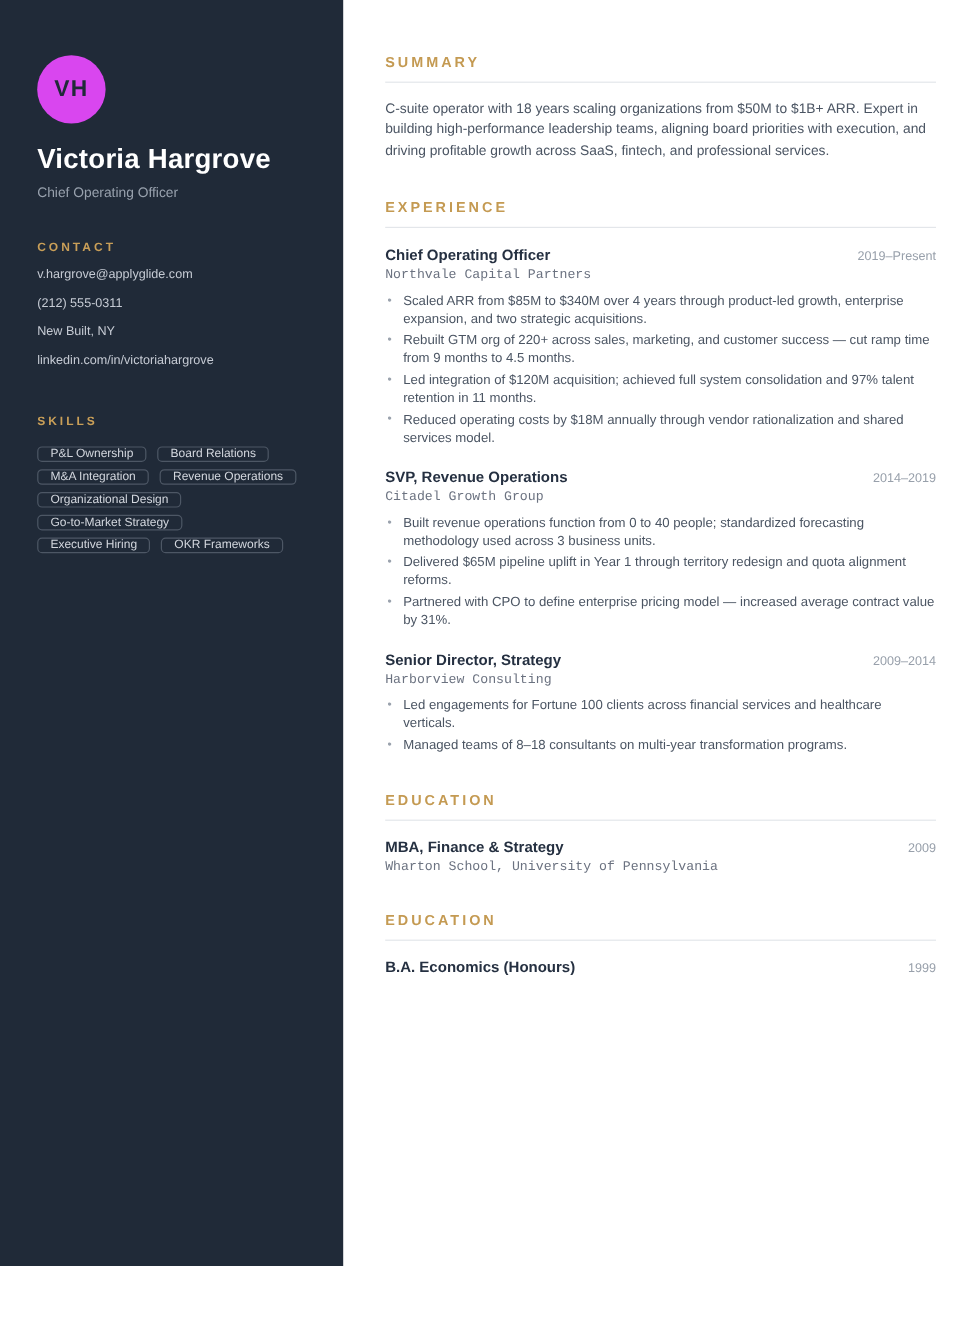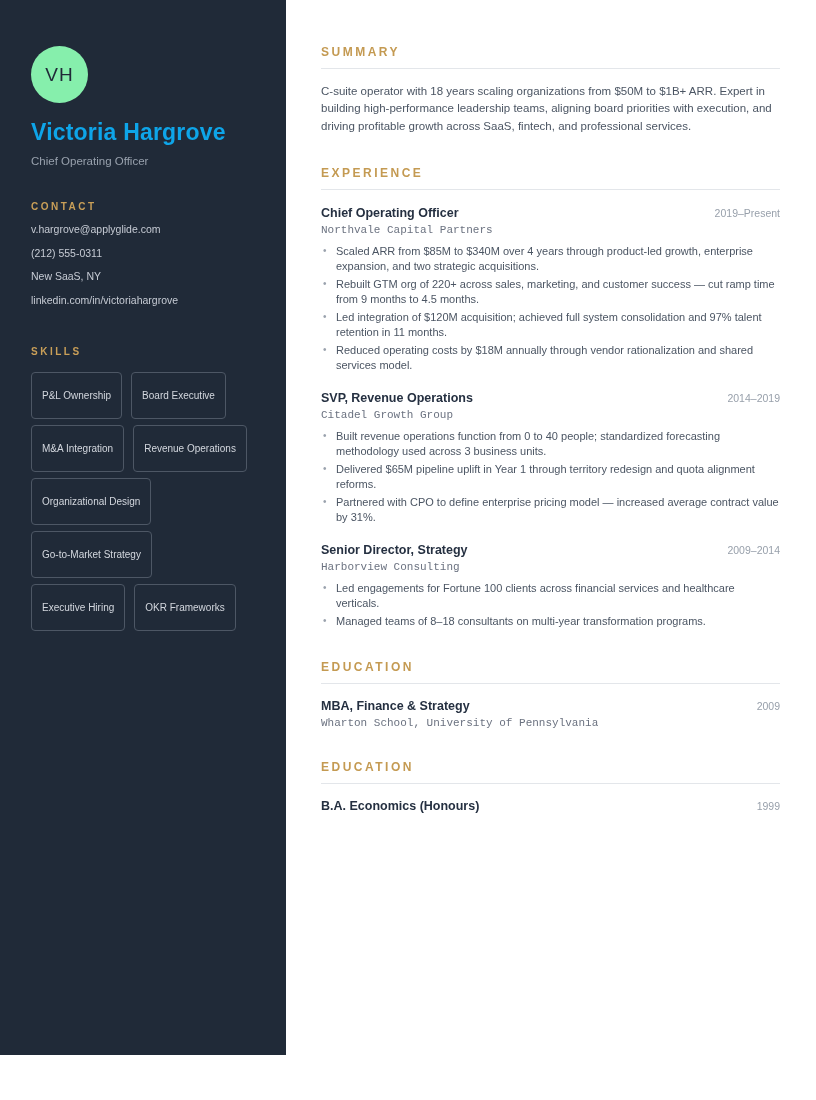--- a/index.html
+++ b/index.html
@@ -14,27 +14,27 @@
 
   
   .sidebar {
     width: 286px; height: 1055px;
     background: #202a38;
     padding: 46px 31px 0 31px;
     flex-shrink: 0;
   }
   .avatar {
     width: 57px; height: 57px; border-radius: 50%;
-    background: #86efac; color: #202a38;
+    background: #d946ef; color: #202a38;
     display: flex; align-items: center; justify-content: center;
-    font-size: 19px; font-weight: normal; letter-spacing: 1px;
+    font-size: 19px; font-weight: bold; letter-spacing: 1px;
   }
   .person-name {
     margin: 16px 0 0 0;
-    font-size: 23px; font-weight: bold; color: #0ea5e9;
+    font-size: 23px; font-weight: bold; color: #ffffff;
     letter-spacing: 0.2px;
   }
   .person-title {
     margin-top: 9px;
     font-size: 11.5px; color: #98a1ad;
   }
   .side-heading {
     font-size: 10px; font-weight: bold; color: #c99f58;
     letter-spacing: 2.5px;
   }
@@ -44,21 +44,21 @@
     font-size: 10.5px; color: #c6cbd4; line-height: 1.2;
   }
   .contact-item:first-of-type { margin-top: 15px; }
   .skills-heading { margin-top: 40px; }
   .pills {
     margin-top: 15px;
     display: flex; flex-wrap: wrap; gap: 6px 9px;
   }
   .pill {
     border: 1px solid #4d5765; border-radius: 4px;
-    padding: 17px 10px;
+    padding: 0 10px;
     font-size: 10px; color: #d3d7de; line-height: 11px;
     white-space: nowrap;
   }
 
   
   .main {
     flex: 1;
     padding: 45px 36px 0 35px;
   }
   section { margin-bottom: 31px; }
@@ -114,27 +114,27 @@
   <aside class="sidebar">
     <div class="avatar">
       <span>VH</span>
     </div>
     <h1 class="person-name">Victoria Hargrove</h1>
     <div class="person-title">Chief Operating Officer</div>
 
     <div class="side-heading contact-heading">CONTACT</div>
     <div class="contact-item">v.hargrove@applyglide.com</div>
     <div class="contact-item">(212) 555-0311</div>
-    <div class="contact-item">New SaaS, NY</div>
+    <div class="contact-item">New Built, NY</div>
     <div class="contact-item">linkedin.com/in/victoriahargrove</div>
 
     <div class="side-heading skills-heading">SKILLS</div>
     <div class="pills">
       <span class="pill">P&amp;L Ownership</span>
-      <span class="pill">Board Executive</span>
+      <span class="pill">Board Relations</span>
       <span class="pill">M&amp;A Integration</span>
       <span class="pill">Revenue Operations</span>
       <span class="pill">Organizational Design</span>
       <span class="pill">Go-to-Market Strategy</span>
       <span class="pill">Executive Hiring</span>
       <span class="pill">OKR Frameworks</span>
     </div>
   </aside>
 
   <main class="main">

